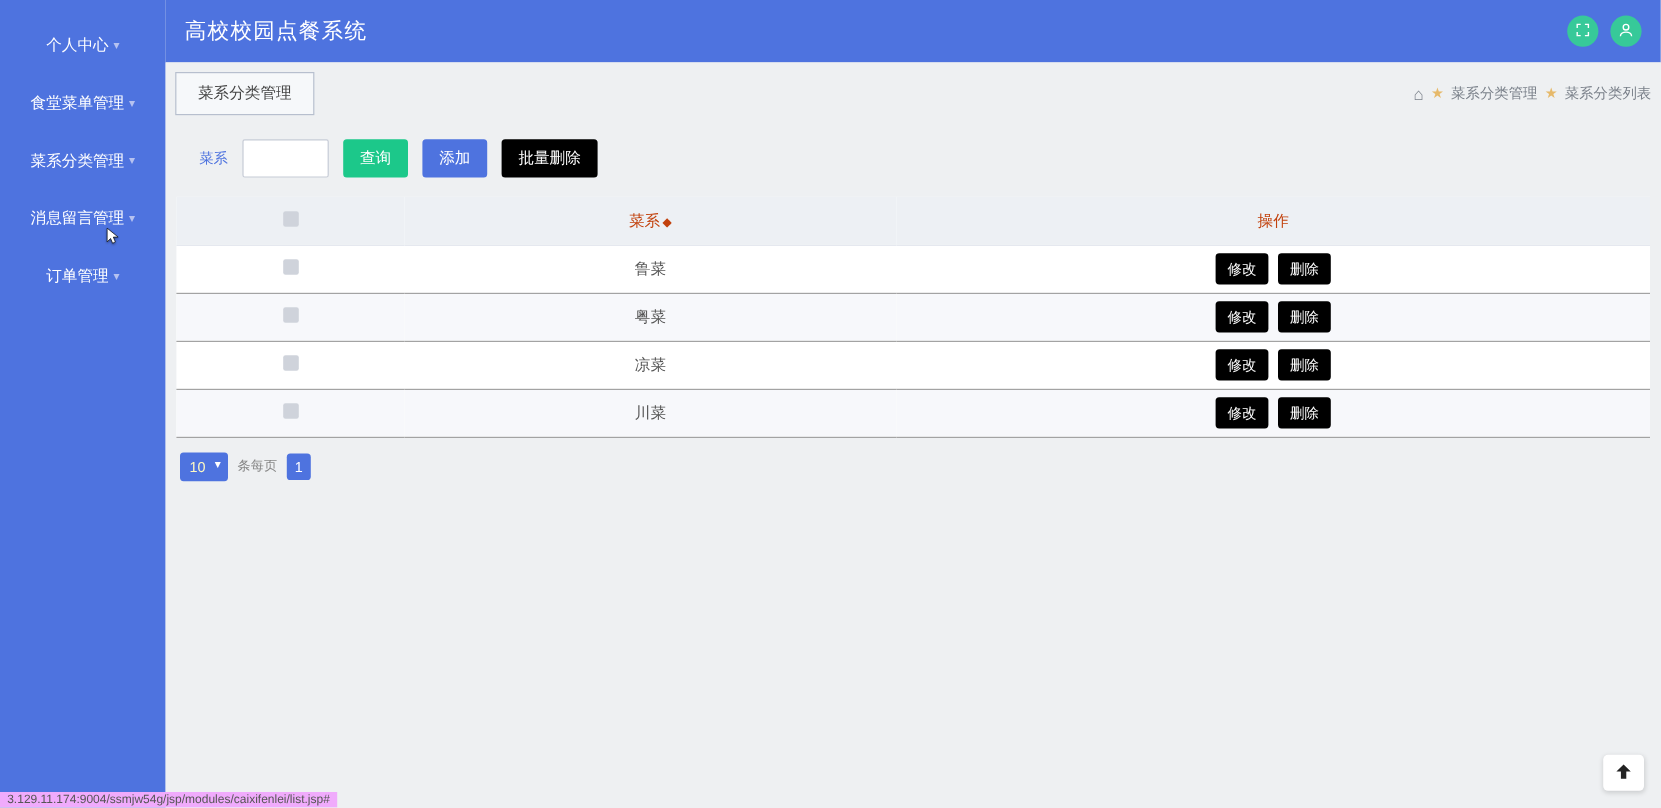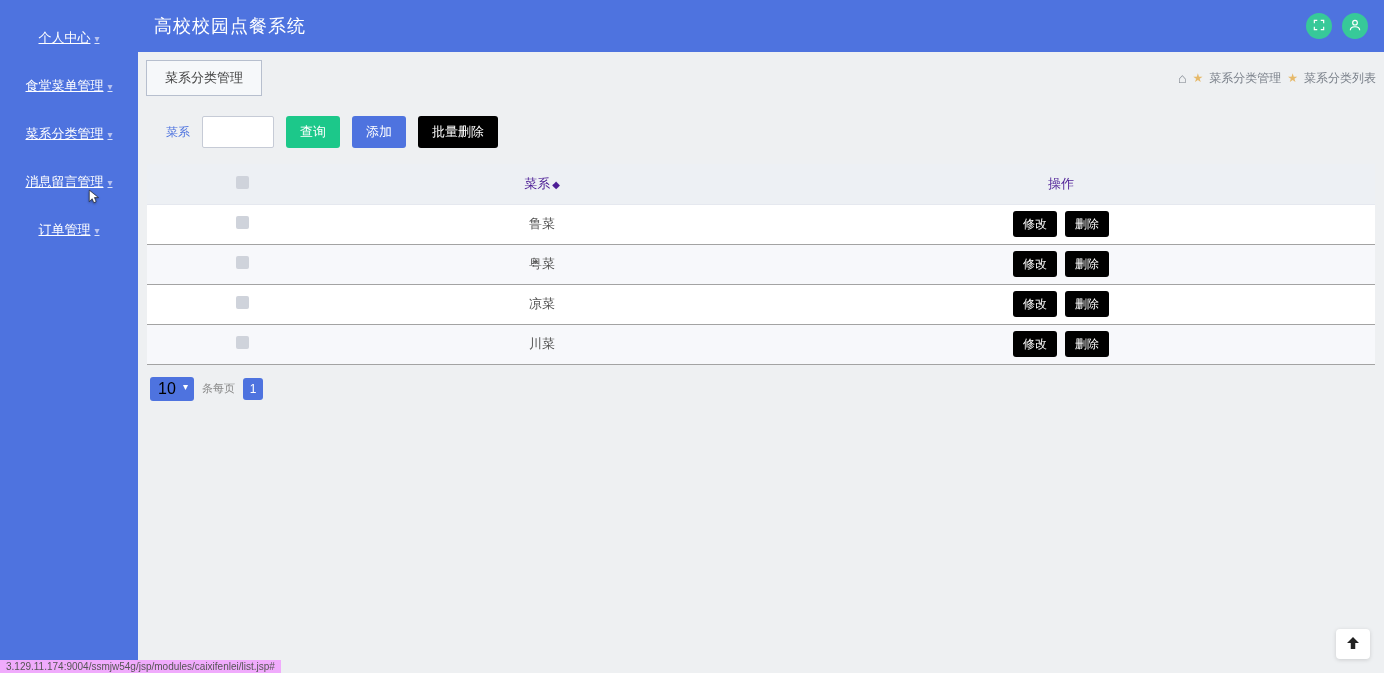--- a/index.html
+++ b/index.html
@@ -13,21 +13,20 @@
       background: #4e73df;
       color: #fff;
       padding-top: 14px;
     }
     .sidebar-item {
       height: 48px;
       display: flex; align-items: center; justify-content: center;
       color: #fff; font-size: 13px;
       cursor: pointer;
       position: relative;
-      text-decoration: underline;
     }
     .sidebar-item .chev {
       margin-left: 4px; font-size: 10px; opacity: .8; color:#d0d6f5;
     }
     
     
     .topbar {
       position: absolute;
       left: 138px; right: 0; top: 0; height: 52px;
       background: #4e73df;
@@ -88,43 +87,43 @@
       color:#fff; font-size:13px; cursor:pointer;
     }
     .btn-green { background:#1cc88a; }
     .btn-blue  { background:#4e73df; }
     .btn-red   { background:#000000; }
     .btn-sm { height:26px; padding:0 10px; font-size:12px; border-radius:3px; }
     
     
     .data-table { width: calc(100% - 2px); border-collapse: collapse; background:#fff; margin:0 1px; }
     .data-table th {
-      background:#edf0f4; color:#4c1d95; font-weight:500;
+      background:#edf0f4; color:#c2410c; font-weight:500;
       font-size:13px; height:40px; text-align:center;
       border-bottom:1px solid #e5e8ef;
     }
     .data-table th:first-child { width:190px; }
     .data-table th:nth-child(2) { width:410px; }
     .data-table td {
       height:40px; text-align:center; font-size:13px; color:#555;
       border-bottom:1px solid #a3a3a3;
     }
     .data-table tr:nth-child(even) td { background:#f7f8fb; }
     .checkbox {
       width:13px; height:13px; display:inline-block;
       background:#cfd3db; border-radius:2px;
     }
     .sort-ind { font-size:10px; margin-left:2px; }
     .action-cell { display:flex; justify-content:center; gap:8px;align-items:flex-end; }
     
     
     .pager { display:flex; align-items:center; gap:8px; margin:12px 4px; }
     .select-pp {
-      background:#4e73df; color:#000000; border:none; border-radius:3px;
-      height:24px; padding:0 18px 0 8px; font-size:16px;
+      background:#4e73df; color:#fef9c3; border:none; border-radius:3px;
+      height:24px; padding:0 18px 0 8px; font-size:12px;
       appearance:none; position:relative;
     }
     .select-wrap { position:relative; display:inline-block; }
     .select-wrap:after { content:"\25BE"; position:absolute; right:6px; top:4px; color:#fff; font-size:10px; pointer-events:none; }
     .pager-label { font-size:11px; color:#888; }
     .page-num { background:#4e73df; color:#fff; width:20px; height:22px; display:inline-flex; align-items:center; justify-content:center; border-radius:3px; font-size:12px; cursor:pointer; }
     
     
     .scroll-top {
       position:absolute; right:14px; bottom:14px;

